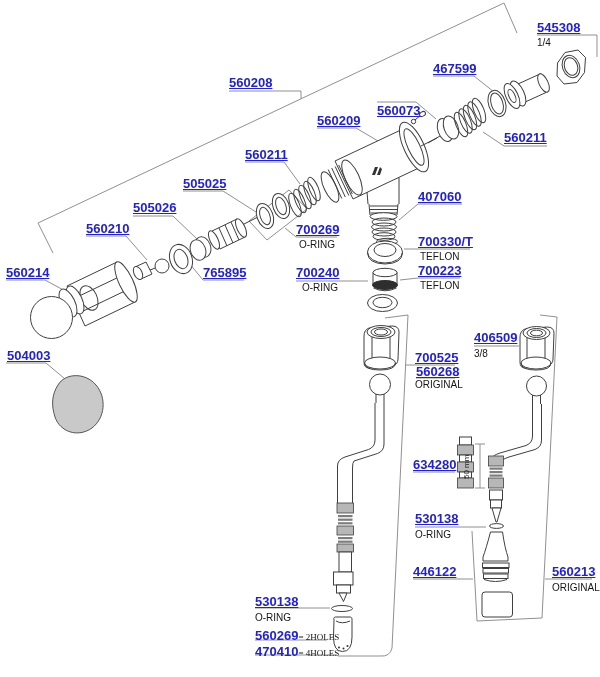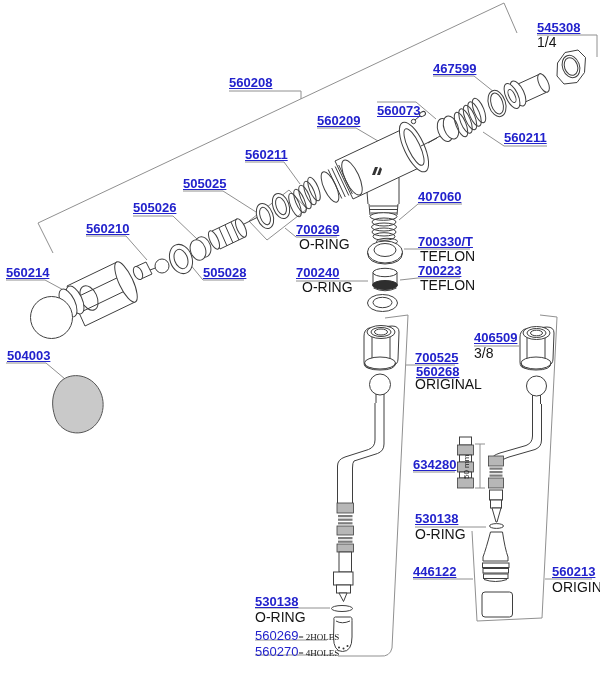--- a/index.html
+++ b/index.html
@@ -16,23 +16,23 @@
   .ln{stroke:var(--leader);fill:none;stroke-width:1;}
   .art{stroke:var(--art);fill:#fff;stroke-width:1;}
   .artn{stroke:var(--art);fill:none;stroke-width:1;}
   .band{fill:var(--band);stroke:var(--art);stroke-width:0.8;}
   .rib{fill:#7d7d7d;stroke:none;}
   .dark{fill:#2e2e2e;stroke:#2e2e2e;}
   .knob{fill:var(--knob);stroke:#555;stroke-width:1;}
   .mark{fill:#333;stroke:none;}
   .lbl{position:absolute;font-weight:bold;font-size:13px;line-height:13px;
        color:var(--label-blue);white-space:nowrap;text-decoration:underline;}
-  .sub{position:absolute;font-size:14px;line-height:11px;color:#151515;white-space:nowrap;}
+  .sub{position:absolute;font-size:10px;line-height:11px;color:#151515;white-space:nowrap;}
   .lbl-row{position:absolute;white-space:nowrap;}
-  .lbl-row .num{font-weight:normal;font-size:13px;color:var(--label-blue);}
+  .lbl-row .num{font-weight:bold;font-size:13px;color:var(--label-blue);}
   .lbl-row .eq{font-size:9px;color:#151515;font-family:Liberation Serif, serif;}
   .dim{position:absolute;left:462px;top:479px;transform-origin:0 0;transform:rotate(-90deg);
        font-size:8px;color:#222;white-space:nowrap;}
 </style>
 </head>
 <body>
 
 <div id="canvas">
 
 <svg id="art" width="600" height="677" viewBox="0 0 600 677">
@@ -310,21 +310,21 @@
 
 <div class="lbl" style="left:296px;top:223px">700269</div>
 <div class="sub" style="left:299px;top:239px">O-RING</div>
 
 <div class="lbl" style="left:418px;top:190px">407060</div>
 
 <div class="lbl" style="left:418px;top:235px">700330/T</div>
 <div class="sub" style="left:420px;top:251px">TEFLON</div>
 
 <div class="lbl" style="left:6px;top:266px">560214</div>
-<div class="lbl" style="left:203px;top:266px">505028</div>
+<div class="lbl" style="left:203px;top:266px">765895</div>
 
 <div class="lbl" style="left:296px;top:266px">700240</div>
 <div class="sub" style="left:302px;top:282px">O-RING</div>
 
 <div class="lbl" style="left:418px;top:264px">700223</div>
 <div class="sub" style="left:420px;top:280px">TEFLON</div>
 
 <div class="lbl" style="left:7px;top:349px">504003</div>
 
 <div class="lbl" style="left:415px;top:351px">700525</div>
@@ -344,18 +344,18 @@
 <div class="lbl" style="left:552px;top:565px">560213</div>
 <div class="sub" style="left:552px;top:582px">ORIGINAL</div>
 
 <div class="lbl" style="left:255px;top:595px">530138</div>
 <div class="sub" style="left:255px;top:612px">O-RING</div>
 
 <div class="lbl-row" style="left:255px;top:626px">
   <span class="num">560269</span><span class="eq">= 2HOLES</span>
 </div>
 <div class="lbl-row" style="left:255px;top:642px">
-  <span class="num">560270</span><span class="eq">= 4HOLES</span>
+  <span class="num">470410</span><span class="eq">= 4HOLES</span>
 </div>
 
 <div class="dim">50 mm</div>
 
 </div>
 
 </body></html>

